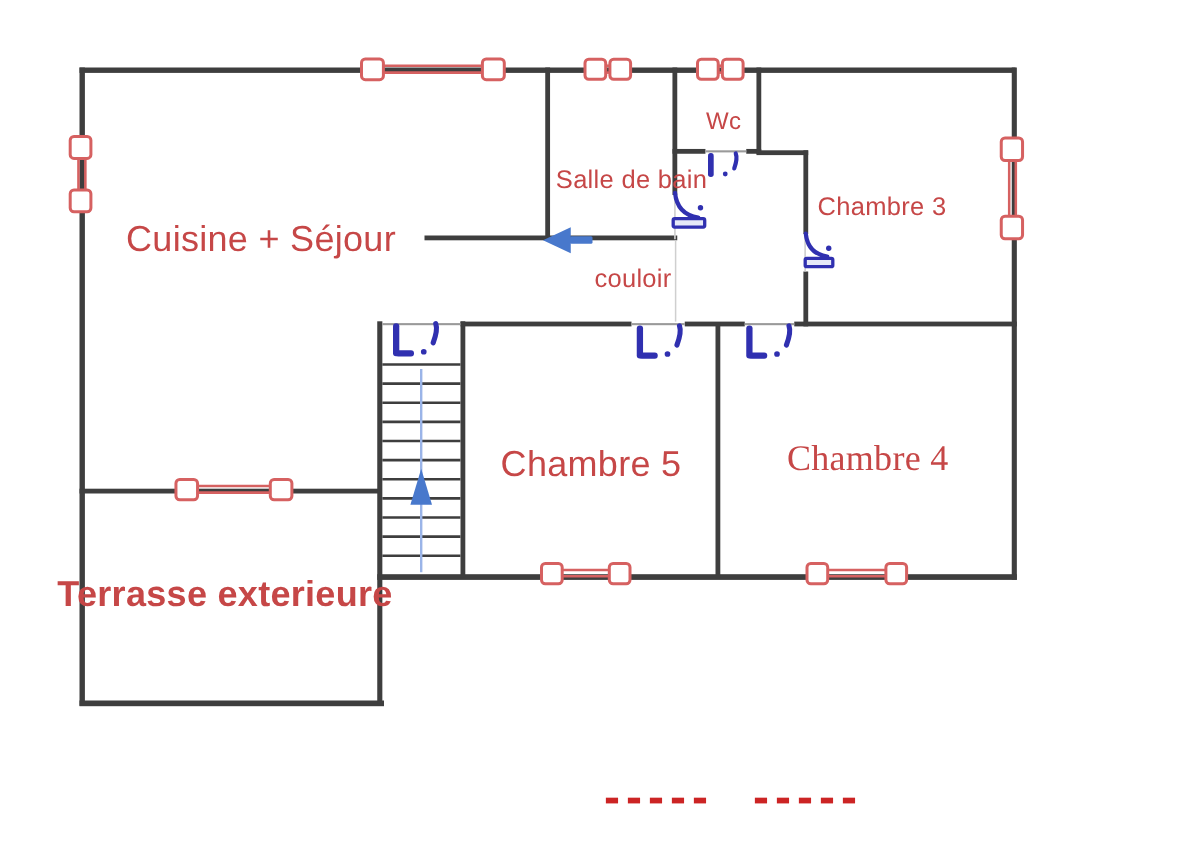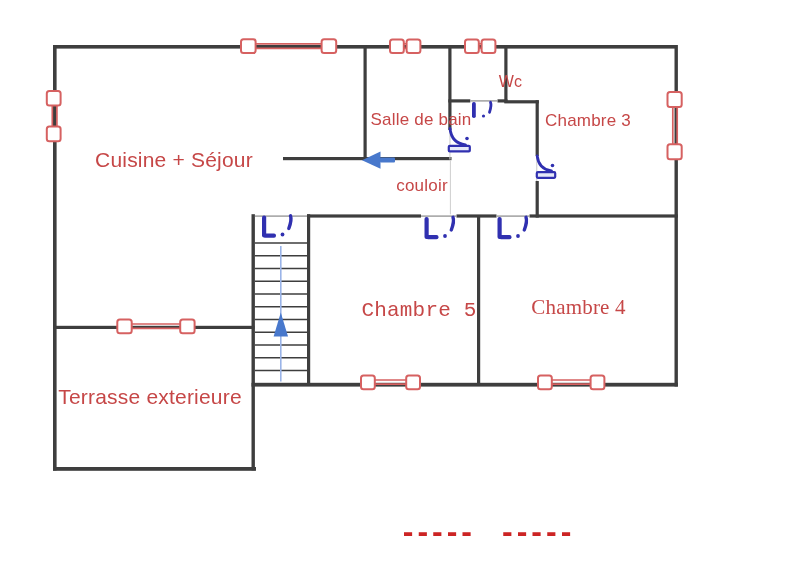--- a/index.html
+++ b/index.html
@@ -16,21 +16,21 @@
   .guide{fill:#cfcfcf;}
   .tread{stroke:var(--wall);stroke-width:1.7;}
   .wsq{fill:#fff;stroke:var(--window);stroke-width:2;}
   .wln{stroke:var(--window);stroke-width:1.7;}
   .dstroke{stroke:var(--door);fill:none;stroke-linecap:round;}
   .dfill{fill:var(--door);}
   .leaf{fill:var(--door-leaf-fill);stroke:var(--door);stroke-width:2.2;}
   .stairline{stroke:var(--stair-guide);stroke-width:1.6;}
   .arrowfill{fill:var(--arrow);}
   .room-label{position:absolute;transform:translate(-50%,-50%);color:var(--label-text);
-    white-space:nowrap;font-size:21px;letter-spacing:.2px;}
+    white-space:nowrap;font-size:24px;letter-spacing:.2px;}
   .room-label.sm{font-size:17px;}
   .room-label.xs{font-size:16px;}
   .caption{position:absolute;left:489px;top:531px;transform:translate(-50%,-50%);
     display:flex;align-items:center;gap:26px;color:var(--caption-text);white-space:nowrap;}
   .caption .dashes{font-size:32px;letter-spacing:4px;font-weight:700;line-height:1;}
   .caption .etage{font-size:36px;line-height:1;}
 </style>
 </head>
 <body>
 
@@ -176,25 +176,25 @@
     </g>
 
     <g>
       <polygon class="arrowfill" points="362,160.2 380.5,151.5 380.5,168.8"></polygon>
       <rect class="arrowfill" x="380" y="157.5" width="15" height="5" rx="1"></rect>
     </g>
   </svg>
 
   <div class="room-label" style="left:174px;top:160px;">Cuisine + Séjour</div>
   <div class="room-label sm" style="left:421px;top:119.5px;">Salle de bain</div>
-  <div class="room-label xs" style="left:482.5px;top:82px;margin-left:28px;">Wc</div>
-  <div class="room-label sm" style="left:588px;top:121px;">Chambre 3</div>
+  <div class="room-label xs" style="left:482.5px;top:82px;">Wc</div>
+  <div class="room-label sm" style="left:588px;top:138px;">Chambre 3</div>
   <div class="room-label sm" style="left:422px;top:185.5px;">couloir</div>
-  <div class="room-label" style="left:419px;top:310px;font-family:Liberation Mono, monospace;">Chambre 5</div>
+  <div class="room-label" style="left:394px;top:310px;">Chambre 5</div>
   <div class="room-label" style="left:578.5px;top:306.5px;font-family:Liberation Serif, serif;">Chambre 4</div>
-  <div class="room-label" style="left:150px;top:397px;">Terrasse exterieure</div>
+  <div class="room-label" style="left:150px;top:397px;font-weight:bold;">Terrasse exterieure</div>
 
   <div class="caption">
     <span class="dashes">-----</span>
     <span class="dashes">-----</span>
   </div>
 
 </div>
 
 </body></html>

